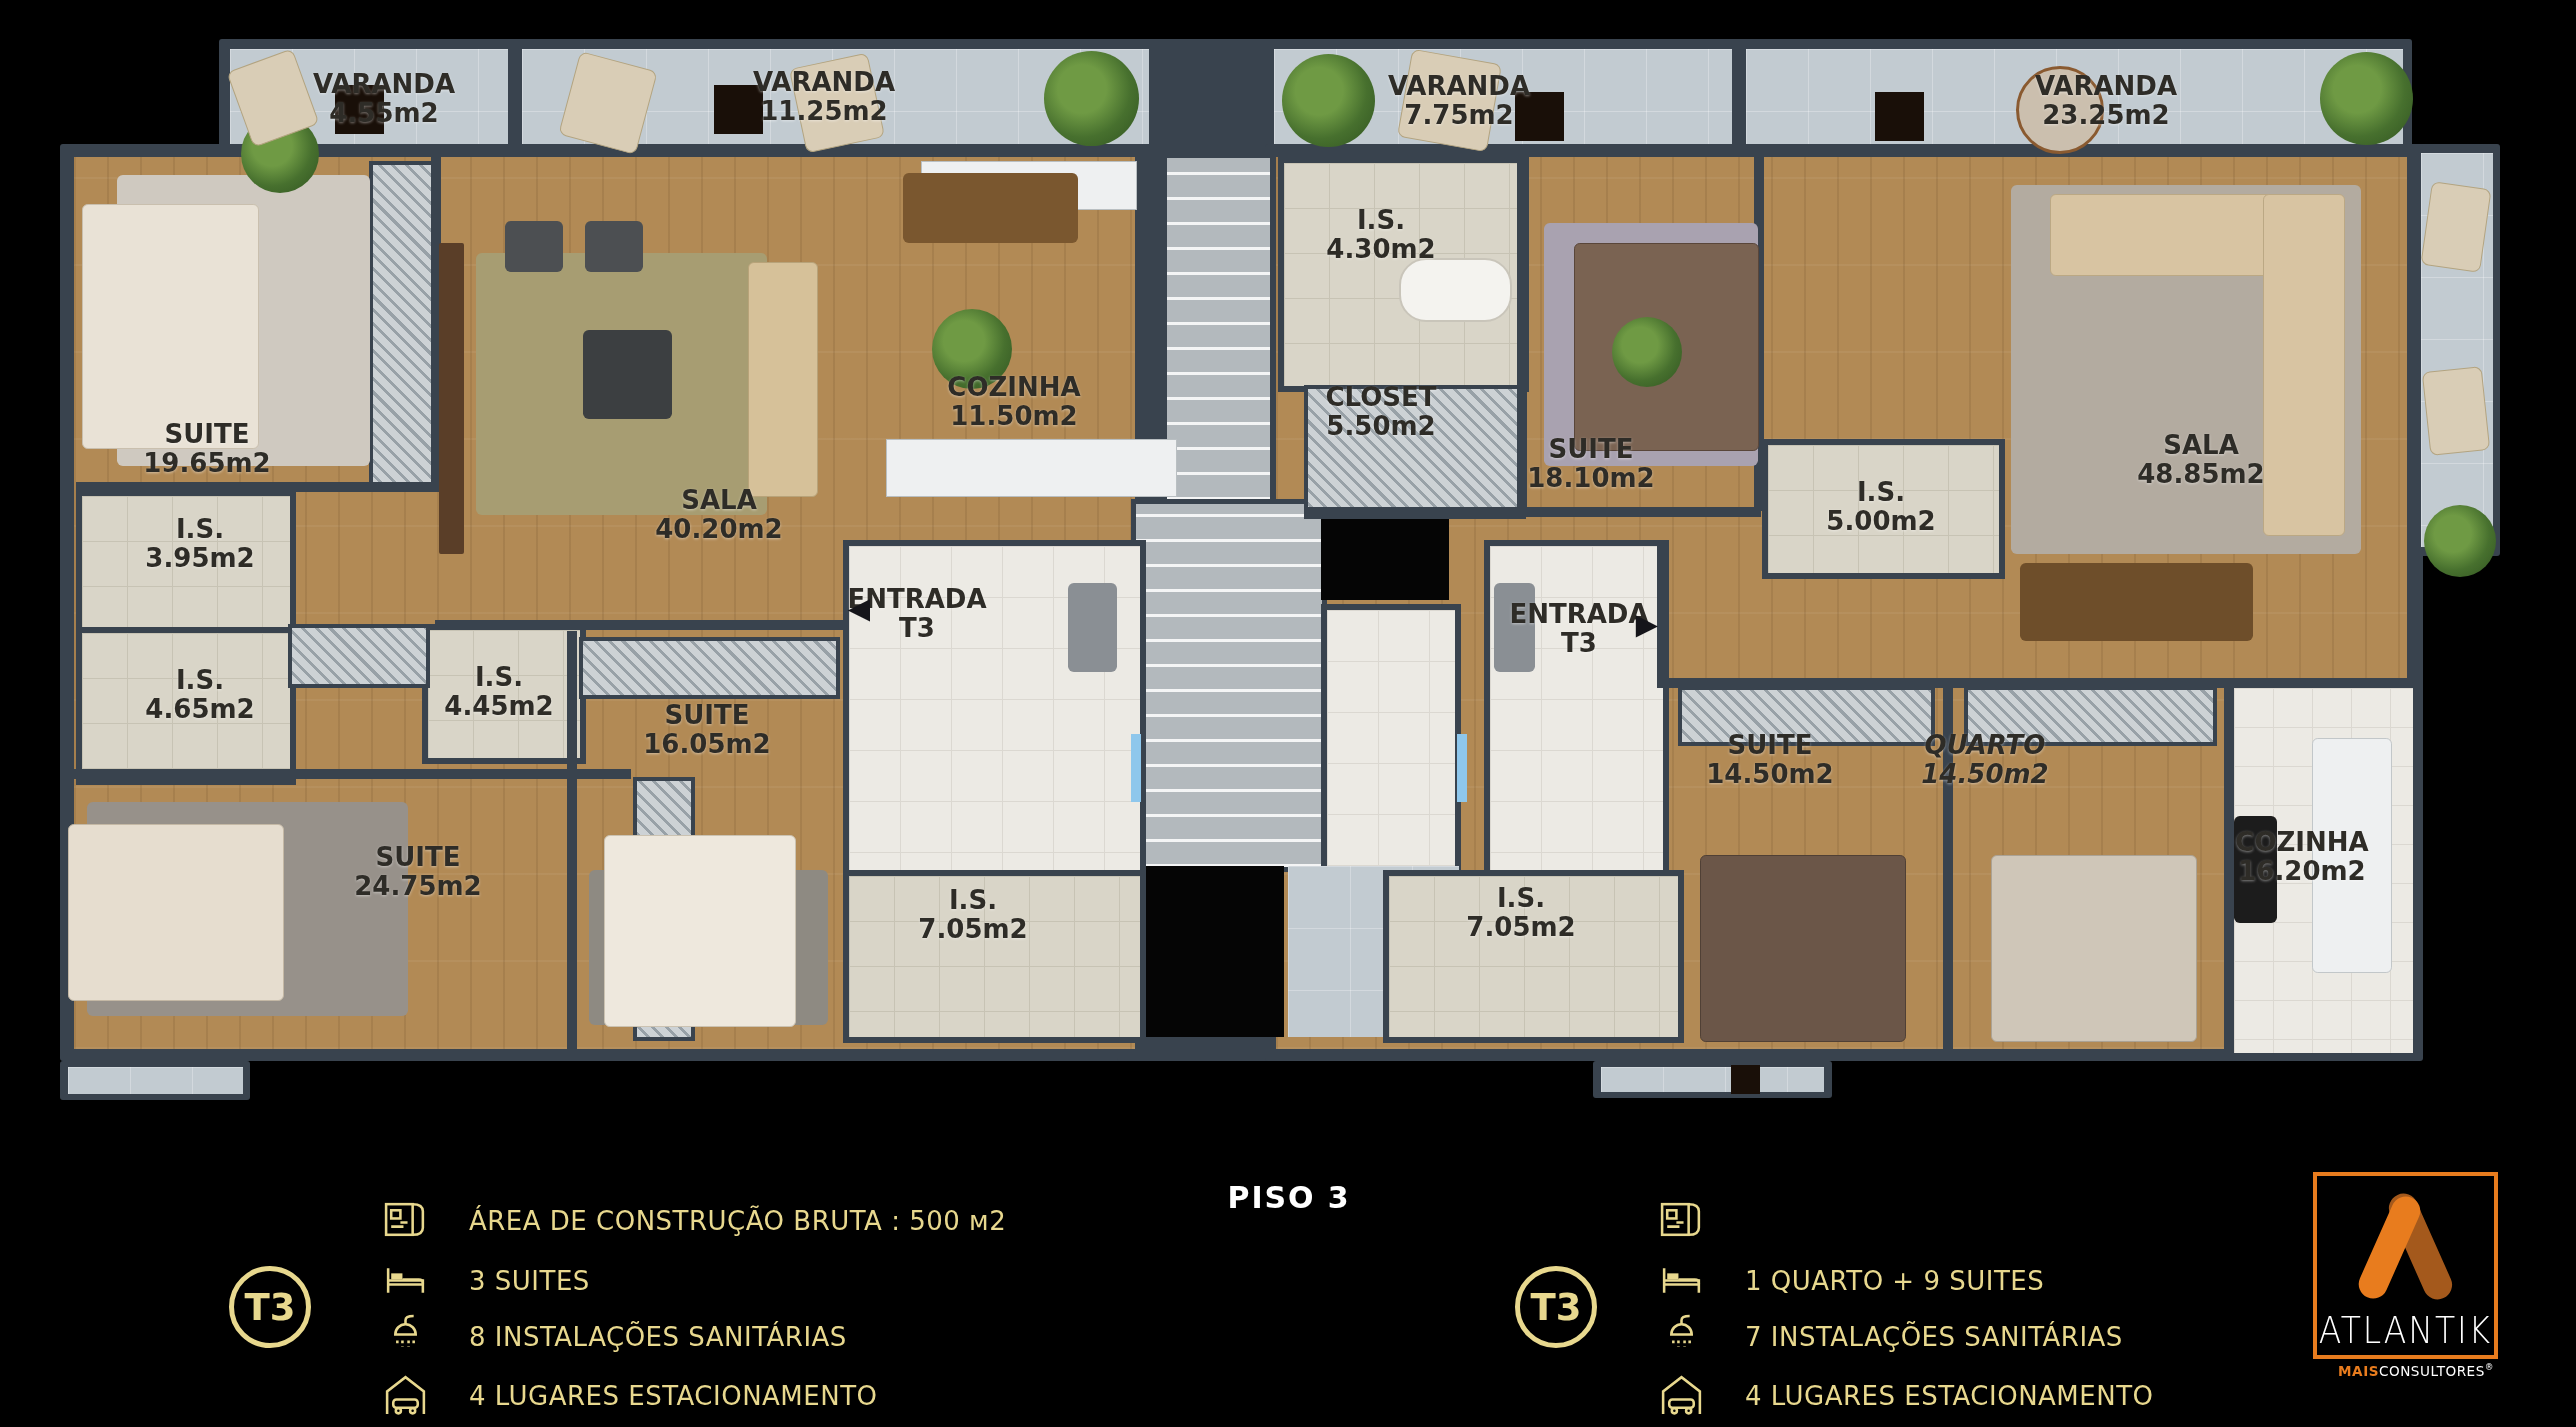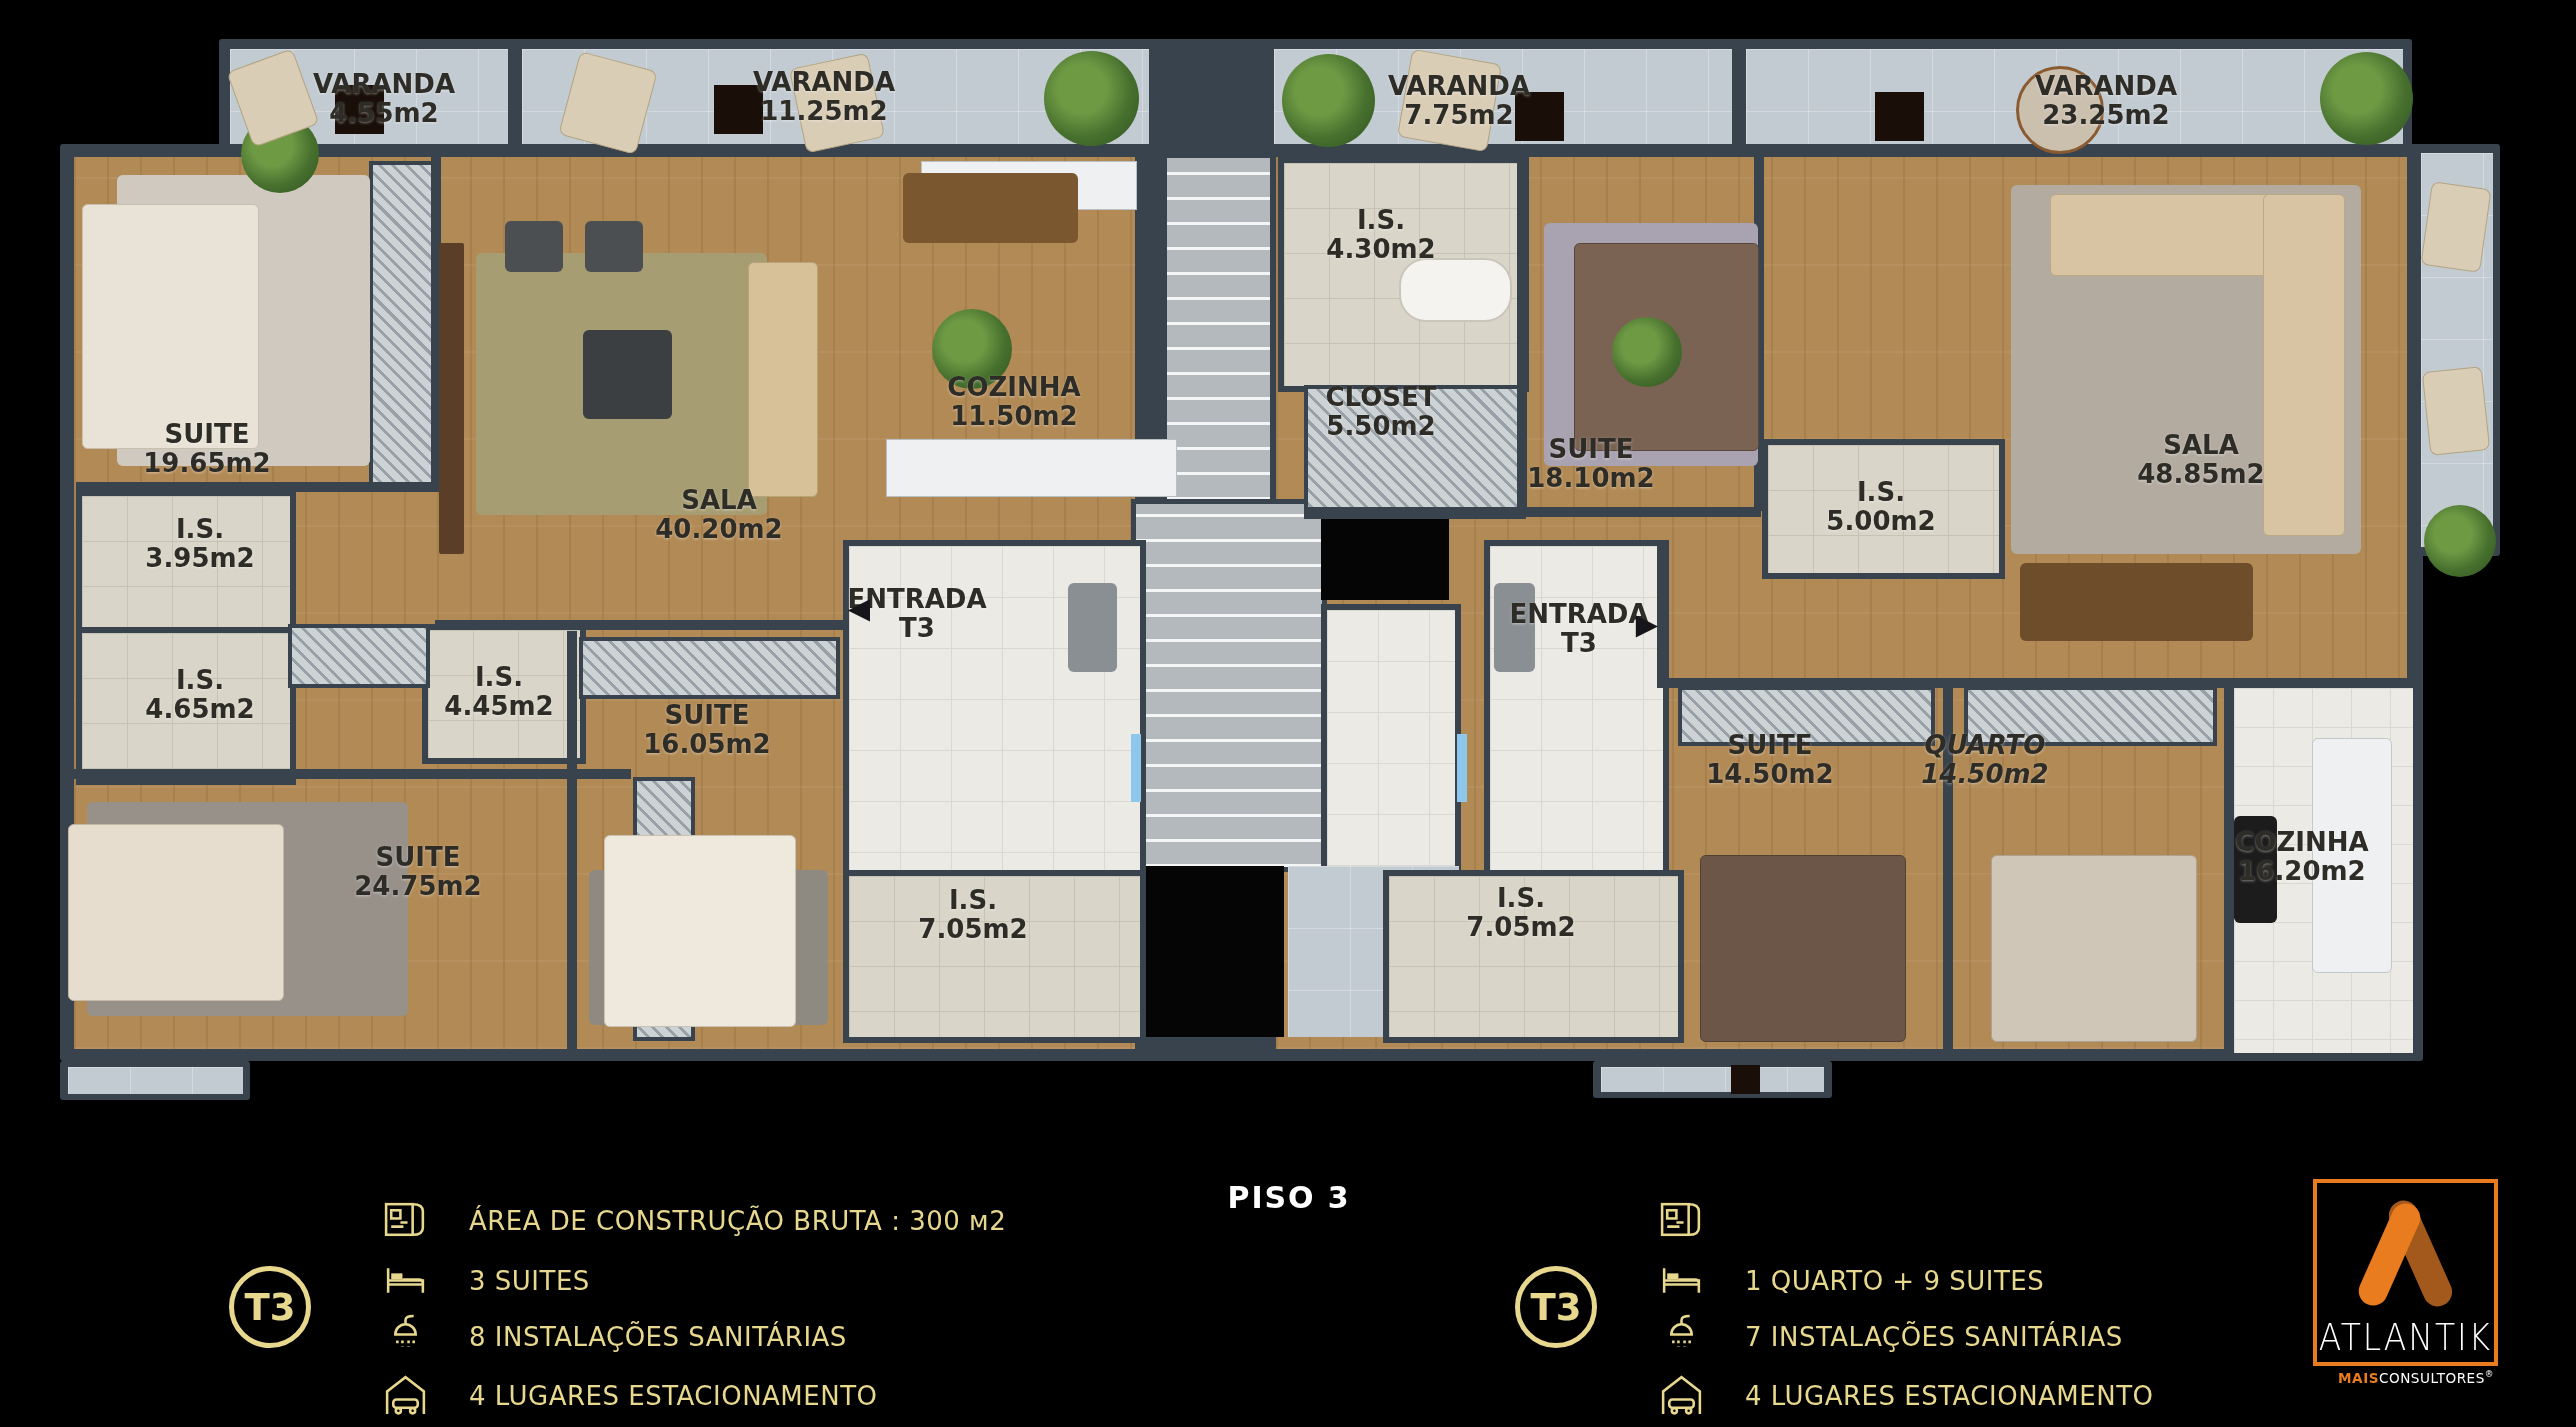--- a/index.html
+++ b/index.html
@@ -185,21 +185,21 @@
   .leg-row svg{flex:0 0 auto;}
   .leg-text{color:var(--gold);font-size:26px;font-weight:500;margin-left:39px;
       letter-spacing:0.5px;white-space:nowrap;}
   .ll1{left:381px;top:1195px;} .ll2{left:381px;top:1255px;}
   .ll3{left:381px;top:1311px;} .ll4{left:381px;top:1370px;}
   .rl1{left:1657px;top:1195px;} .rl2{left:1657px;top:1255px;}
   .rl3{left:1657px;top:1311px;} .rl4{left:1657px;top:1370px;}
 
   
   .logo-box{position:absolute;left:2313px;top:1172px;width:185px;height:187px;
-      border:4.9px solid var(--orange);background:#000;box-sizing:border-box;margin-top:7px;}
+      border:4.9px solid var(--orange);background:#000;box-sizing:border-box;}
   .logo-a{position:absolute;left:27px;top:11.7px;width:126px;height:119px;}
   .a-right{position:absolute;left:62px;top:1.9px;width:29px;height:113px;
       background:var(--orangeDark);border-radius:15.5px;transform:rotate(-24deg);}
   .a-left{position:absolute;left:31px;top:5.8px;width:29px;height:109px;
       background:var(--orange);border-radius:15.5px;transform:rotate(24deg);}
   .logo-name{position:absolute;left:0;right:0;top:134px;text-align:center;color:#fff;
       font-size:33px;font-weight:300;letter-spacing:1.9px;transform:scaleY(1.15);}
   .logo-sub{position:absolute;left:0;right:0;top:186px;text-align:right;font-size:13.6px;
       letter-spacing:0.5px;color:#fff;}
   .logo-sub .accent{color:var(--orange);font-weight:700;}
@@ -422,21 +422,21 @@
 <div class="piso-title">PISO 3</div>
 
 <div class="t3-badge t3-left">T3</div>
 <div class="leg-row ll1">
   <svg width="49" height="49" viewBox="0 0 48 48" fill="none" stroke="#e8d88e" stroke-width="2.5">
       <rect x="5" y="8" width="26" height="30"></rect>
       <path d="M31 8c7 0 10 2 10 7v16c0 5-3 7-10 7"></path>
       <rect x="10" y="14" width="9" height="8"></rect>
       <path d="M19 26h7M10 30h12"></path>
     </svg>
-  <span class="leg-text">ÁREA DE CONSTRUÇÃO BRUTA :  300 м2</span>
+  <span class="leg-text">ÁREA DE CONSTRUÇÃO BRUTA :  500 м2</span>
 </div>
 <div class="leg-row ll2">
   <svg width="49" height="49" viewBox="0 0 48 48" fill="none" stroke="#e8d88e" stroke-width="2.5">
       <path d="M7 12v24M7 28h34v8M7 24h34v4"></path>
       <rect x="10" y="17" width="11" height="6" fill="#e8d88e" stroke="none"></rect>
       <path d="M21 23h16c3 0 4 1 4 4" fill="none"></path>
     </svg>
   <span class="leg-text">3 SUITES</span>
 </div>
 <div class="leg-row ll3">

